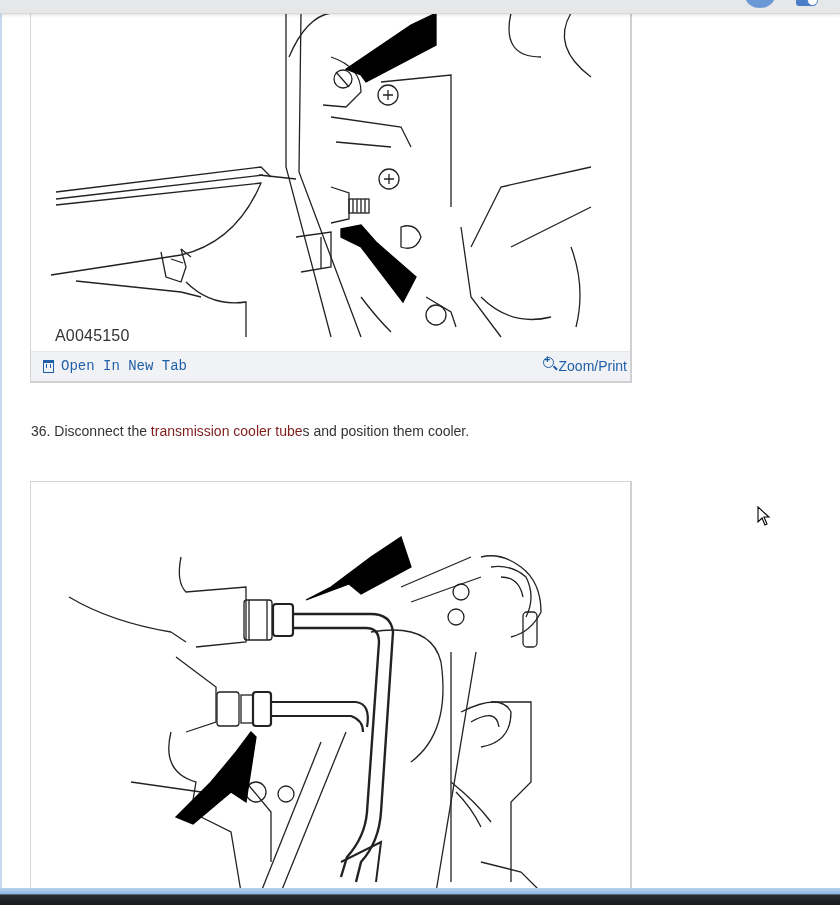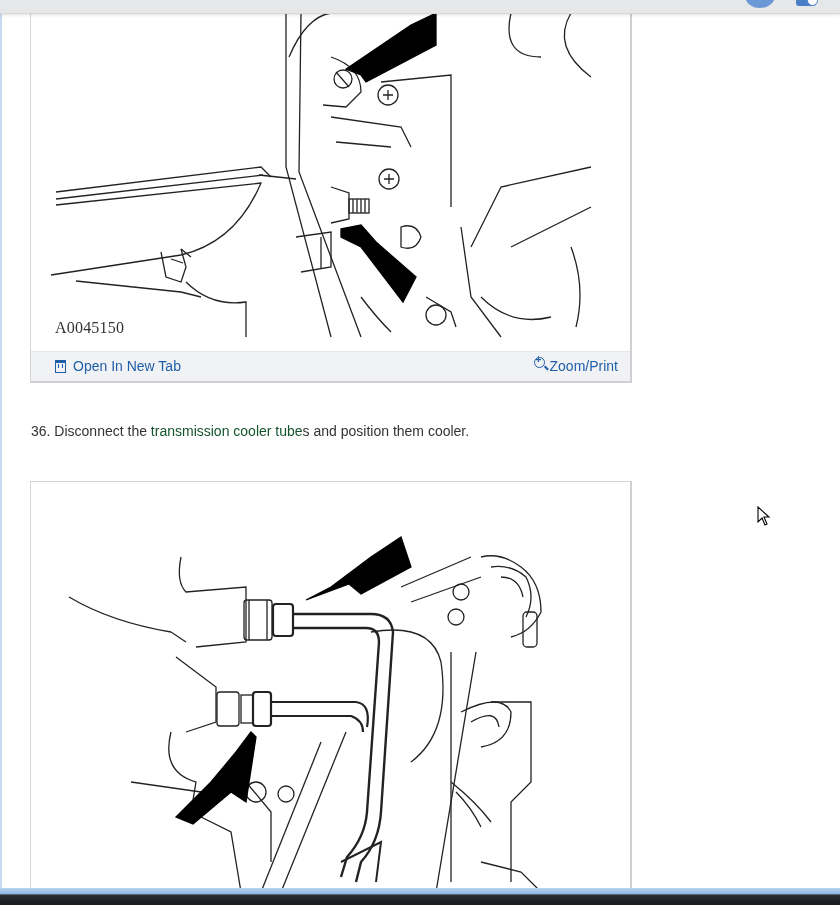--- a/index.html
+++ b/index.html
@@ -32,34 +32,34 @@
   }
   .figure {
     position:absolute; left:30px; width:602px;
     border:1px solid #d4d4d4; border-right:2px solid #d0d0d0;
     background:#fff; box-sizing:border-box;
   }
   .figure.fig1 { top:-4px; height:387px; border-bottom:2px solid #d0d0d0; }
   .figure.fig2 { top:481px; height:420px; }
   .figure svg { position:absolute; left:0; top:0; }
   .fig-code {
-    position:absolute; left:24px; top:322px;
+    position:absolute; left:24px; top:330px;
     font-size:16px; color:#333; letter-spacing:0.2px;
-    font-family:Liberation Serif, serif;
+    font-family:Liberation Sans, sans-serif;
   }
   .caption-bar {
     position:absolute; left:0; bottom:0; width:100%; height:29px;
     background:#f1f2f6; border-top:1px solid #e6e6ea;
   }
   .cap-link {
     position:absolute; top:6px; font-size:14px; color:#1f5fa8;
     text-decoration:none; cursor:pointer; display:flex; align-items:center;
   }
-  .cap-link.open { left:24px; }
-  .cap-link.zoom { right:12px; }
+  .cap-link.open { left:12px;font-family:Liberation Mono, monospace; }
+  .cap-link.zoom { right:3px; }
   .icon-open {
     display:inline-block; width:9px; height:9px; border:1.5px solid #1f5fa8;
     border-top-width:3px; margin-right:7px; position:relative;
   }
   .icon-open::after {
     content:""; position:absolute; left:2px; top:1px; width:3px; height:4px;
     border-left:1.5px solid #1f5fa8; border-right:1.5px solid #1f5fa8;
   }
   .icon-zoom {
     display:inline-block; width:9px; height:9px; border:1.6px solid #1f5fa8;
@@ -69,21 +69,21 @@
     content:"+"; position:absolute; left:1px; top:-4px; font-size:10px;
     font-weight:bold; color:#1f5fa8;
   }
   .icon-zoom::after {
     content:""; position:absolute; left:9px; top:9px; width:5px; height:1.6px;
     background:#1f5fa8; transform:rotate(45deg);
   }
   .step-text {
     position:absolute; left:31px; top:423px; font-size:14px; color:#333;
   }
-  .step-text a { color:#14532d; text-decoration:none; }
+  .step-text a { color:#7f1d1d; text-decoration:none; }
   .cursor {
     position:absolute; left:757px; top:506px; width:14px; height:20px;
   }
   .taskbar-top {
     position:absolute; left:0; top:888px; width:840px; height:6px;
     background:linear-gradient(#b8d4f0,#8fb7e4);
   }
   .taskbar {
     position:absolute; left:0; top:894px; width:840px; height:11px;
     background:linear-gradient(#2a2e35,#14171b);

